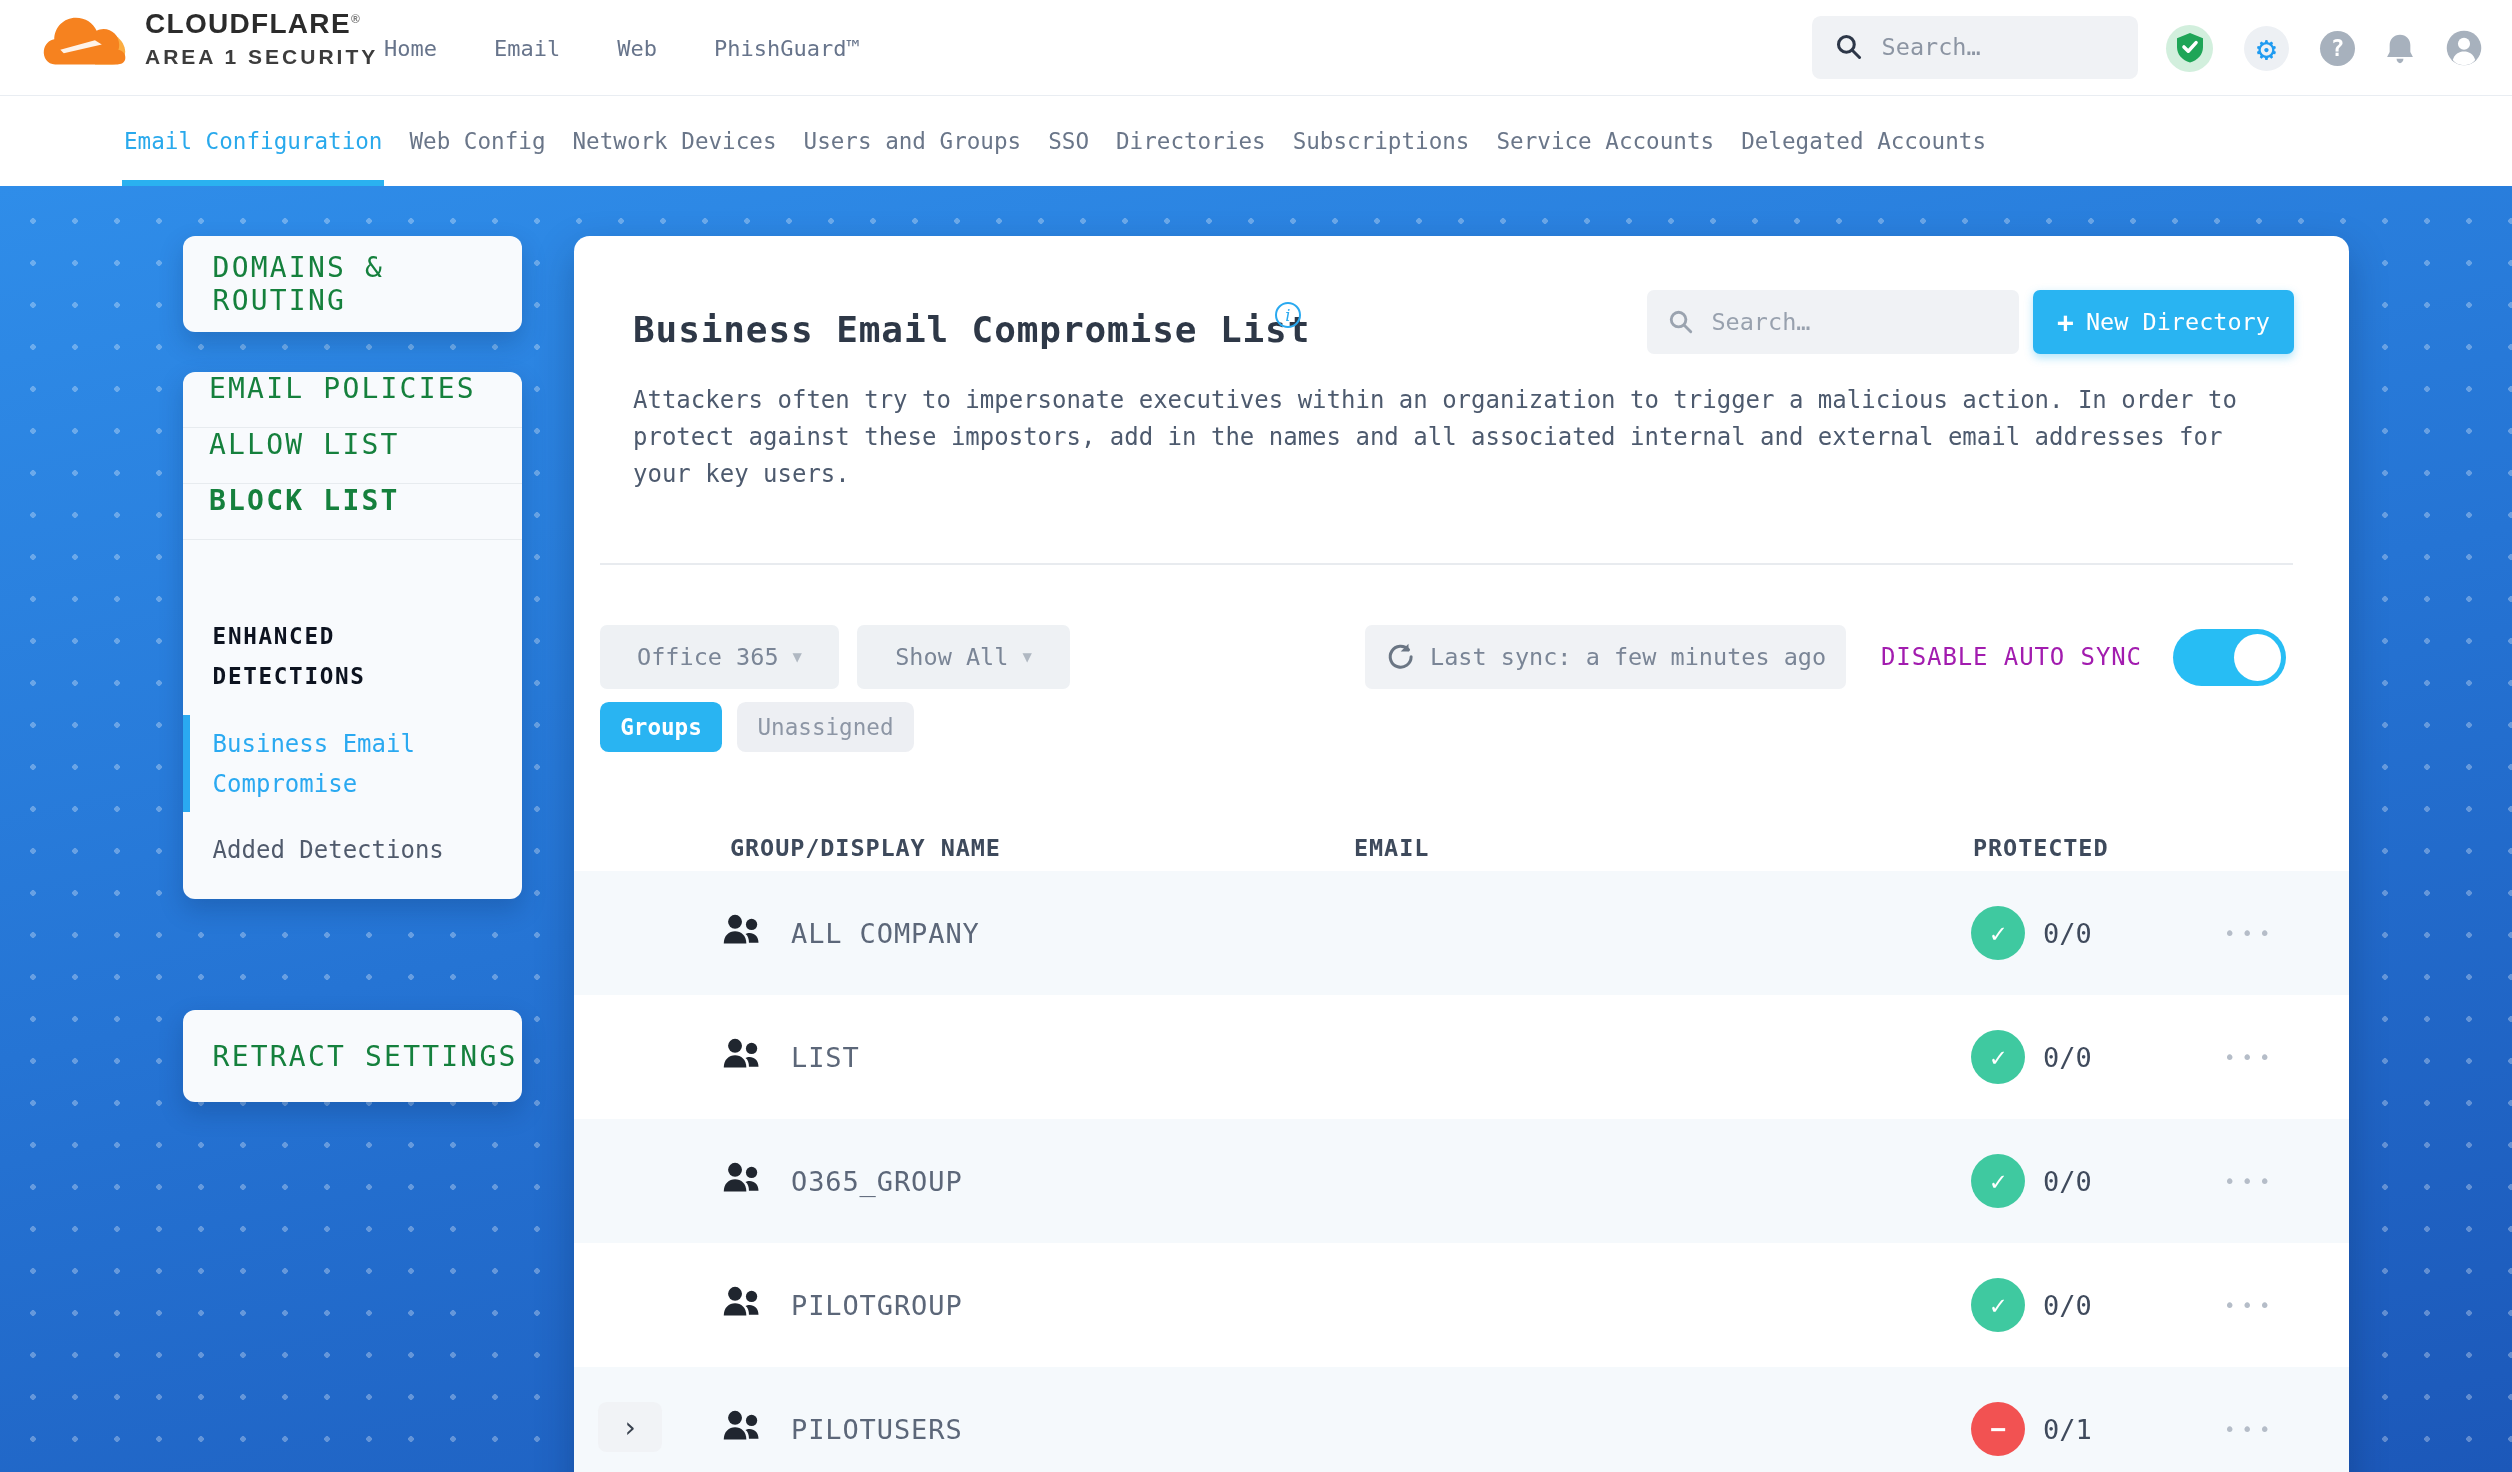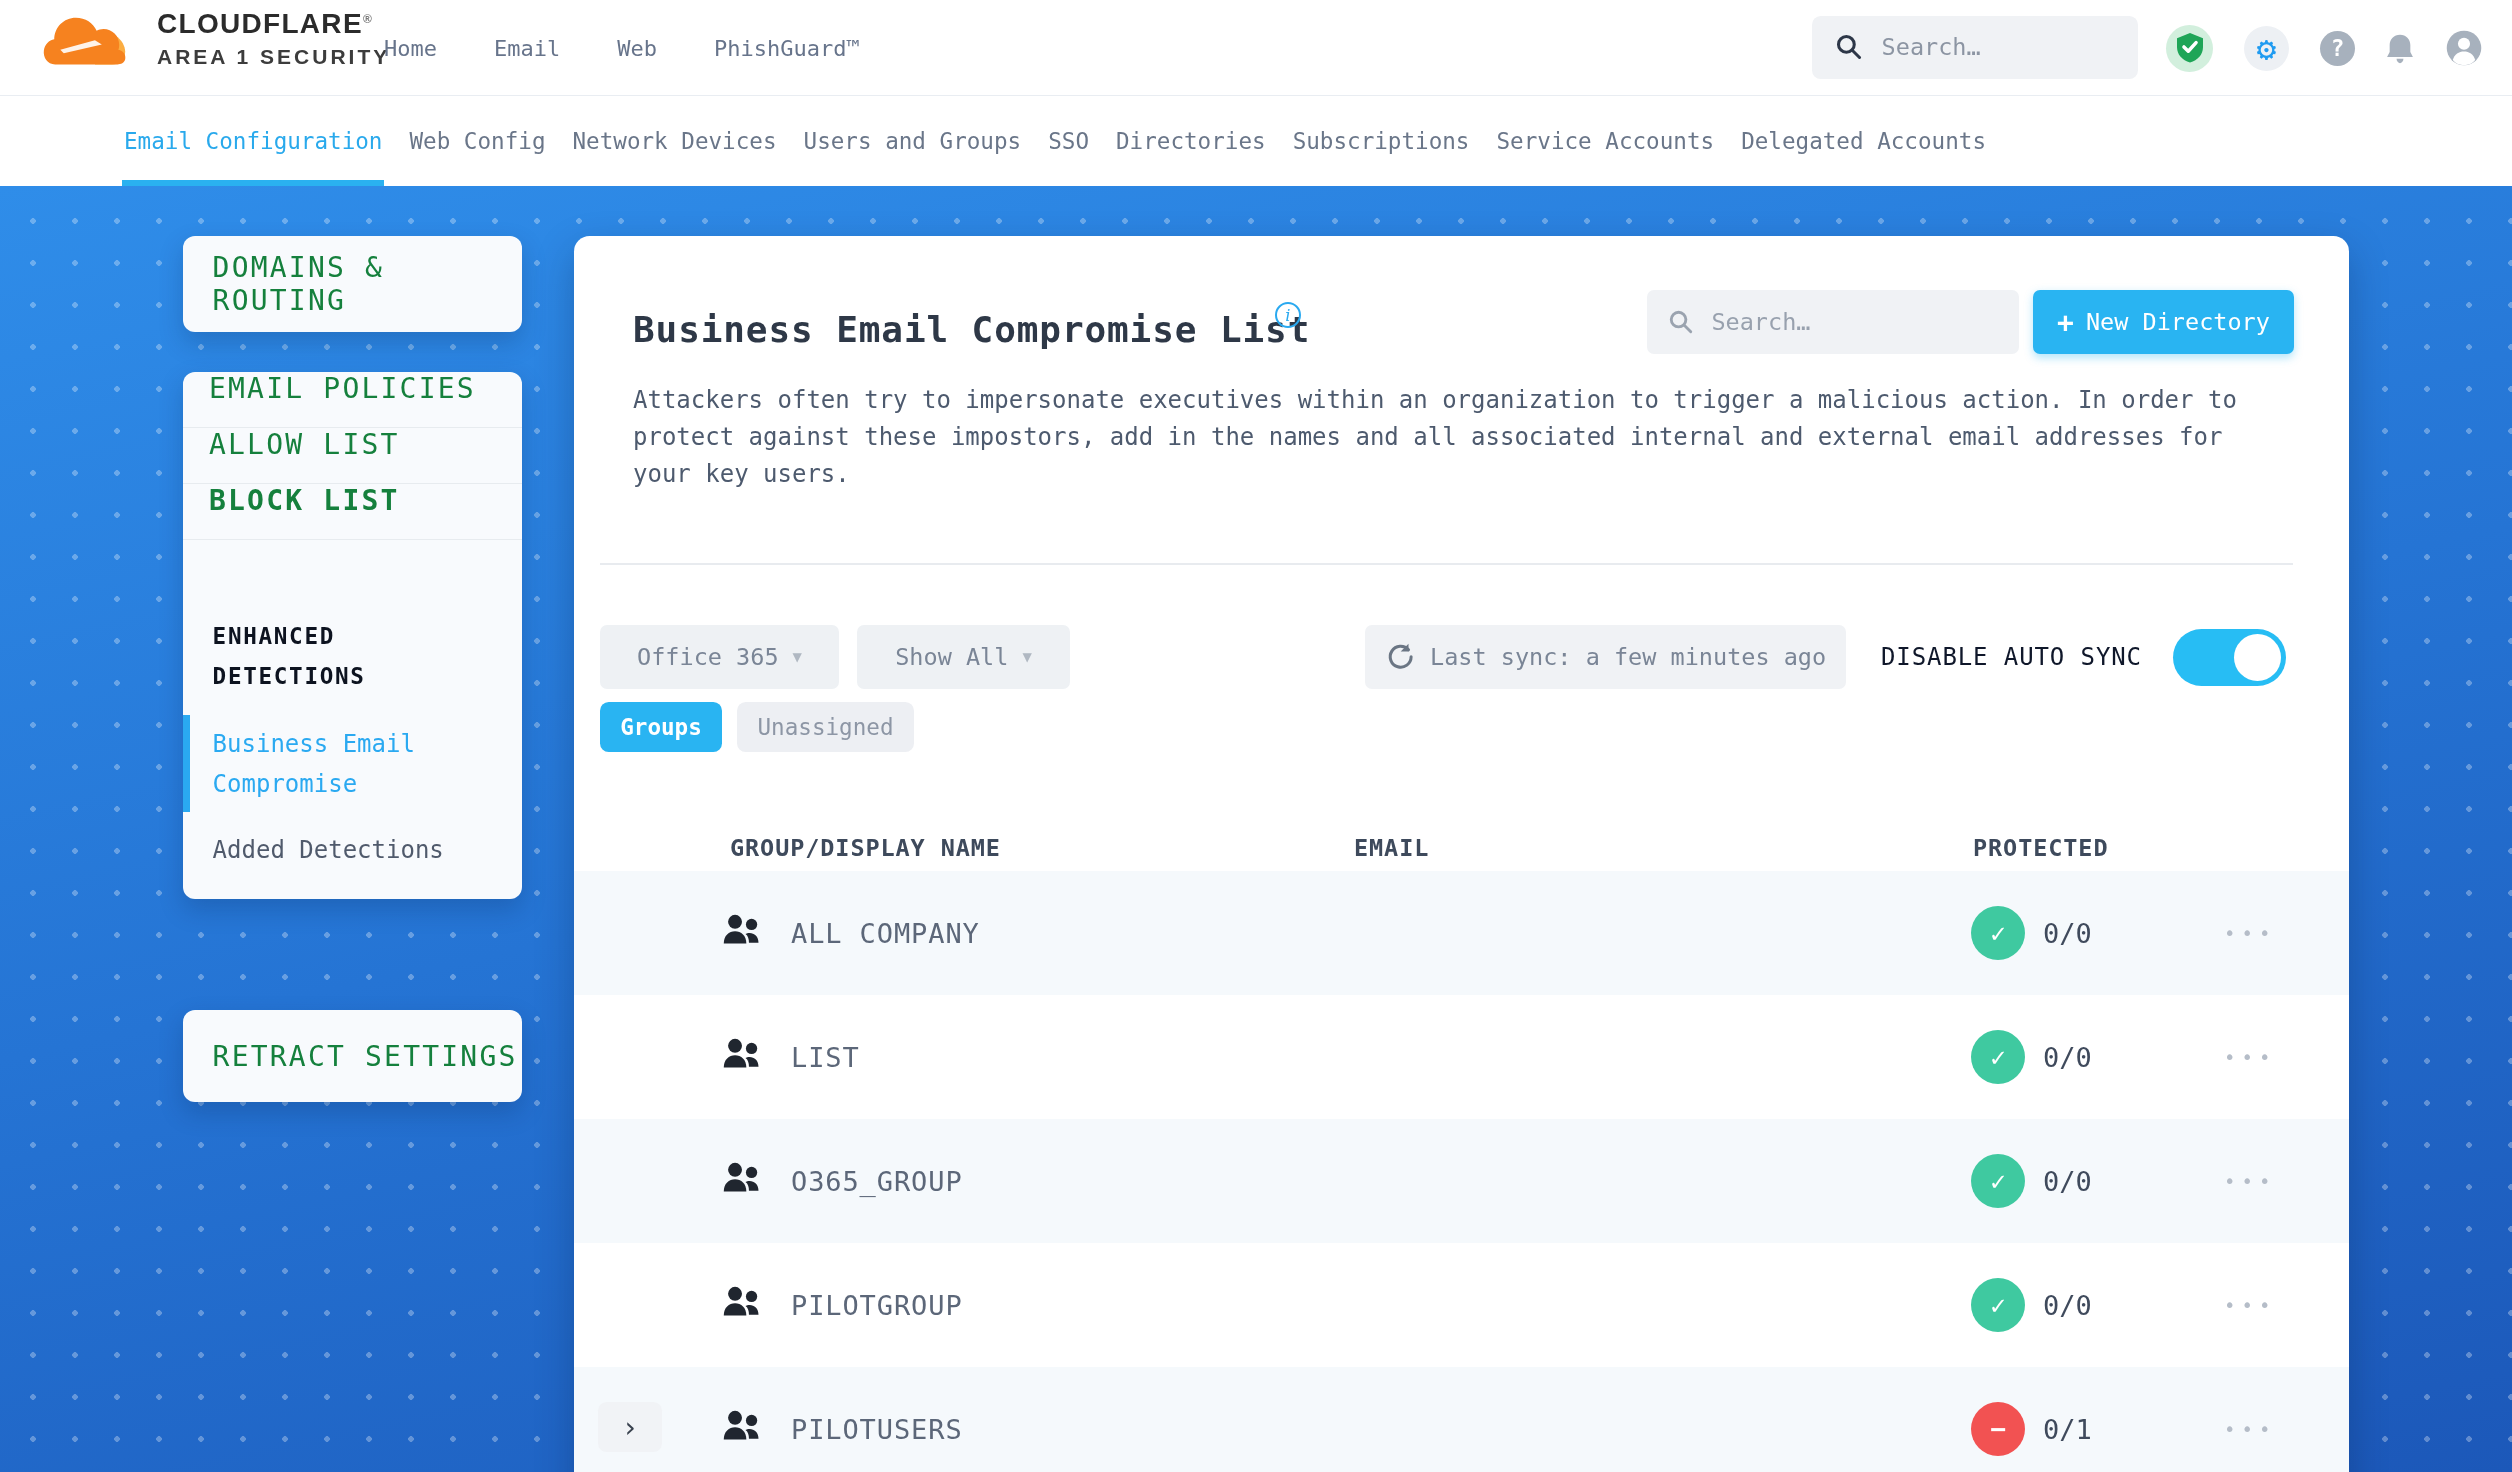--- a/index.html
+++ b/index.html
@@ -3,21 +3,21 @@
 <meta charset="utf-8">
 <style>
   * { margin:0; padding:0; box-sizing:border-box; }
   html,body { width:2512px; height:1473px; overflow:hidden; }
   body { position:relative; font-family:"DejaVu Sans Mono", monospace; background:#fff; }
 
   
   .topbar { position:absolute; left:0; top:0; width:2512px; height:96px; background:#fff;
             border-bottom:1.7px solid #e9edf2; z-index:5; }
   .logo { position:absolute; left:43px; top:7px; display:flex; align-items:center; }
-  .logo-text { margin-left:24px; font-family:"Liberation Sans", sans-serif; }
+  .logo-text { margin-left:12px; font-family:"Liberation Sans", sans-serif; }
   .logo-l1 { font-size:28px; font-weight:bold; color:#2b2b2b; letter-spacing:1.3px; }
   .logo-l1 sup { font-size:12px; color:#777; }
   .logo-l2 { font-size:21px; font-weight:bold; color:#3c3c3c; letter-spacing:3px; margin-top:4.3px; }
   .topnav { position:absolute; left:384px; top:0; height:96px; display:flex; align-items:center; gap:57px; }
   .topnav span { font-size:22px; color:#67748b; cursor:pointer; }
   .topbar-search { position:absolute; left:1812px; top:15.6px; width:326px; height:63px;
                    background:#f0f2f5; border-radius:8.7px; display:flex; align-items:center;
                    padding-left:22.6px; gap:19px; }
   .topbar-search .ph { font-size:23.5px; color:#8c95a3; }
   .topbar-icons { position:absolute; left:2166px; top:0; height:96px; display:flex; align-items:center; gap:31px; }
@@ -76,21 +76,21 @@
   .mc-divider { position:absolute; left:26px; top:327px; width:1693px; height:1.7px; background:#e8ebef; }
 
   .pill { position:absolute; top:389px; height:64px; background:#eef1f4; border-radius:7px;
           display:flex; align-items:center; justify-content:center; gap:14px;
           font-size:23.5px; color:#7a8596; cursor:pointer; }
   .pill .caret { font-size:15.6px; color:#b0b8c2; }
   .pill-office { left:26px; width:239px; }
   .pill-show { left:283px; width:213px; }
   .pill-sync { left:791px; width:481px; background:#f0f2f5; cursor:default; gap:15.6px; }
   .autosync-label { position:absolute; left:1307px; top:389px; height:64px; display:flex; align-items:center;
-                    font-size:24px; color:#0f172a; letter-spacing:0.9px; }
+                    font-size:24px; color:#a21caf; letter-spacing:0.9px; }
   .toggle { position:absolute; left:1599px; top:393px; width:113px; height:57px; border-radius:29px;
             background:#27bdf4; cursor:pointer; }
   .toggle .knob { position:absolute; right:5.2px; top:5.2px; width:47px; height:47px; border-radius:50%; background:#fff; }
 
   .tab { position:absolute; top:466px; height:50px; border-radius:8.7px; display:flex; align-items:center;
          justify-content:center; font-size:22.6px; cursor:pointer; }
   .tab-groups { left:26px; width:122px; background:#29b4f2; color:#fff; font-weight:bold; }
   .tab-unassigned { left:163px; width:177px; background:#edeff3; color:#8d96a5; }
 
   .thead { position:absolute; top:598px; left:0; width:100%; font-size:23.5px; font-weight:bold;

